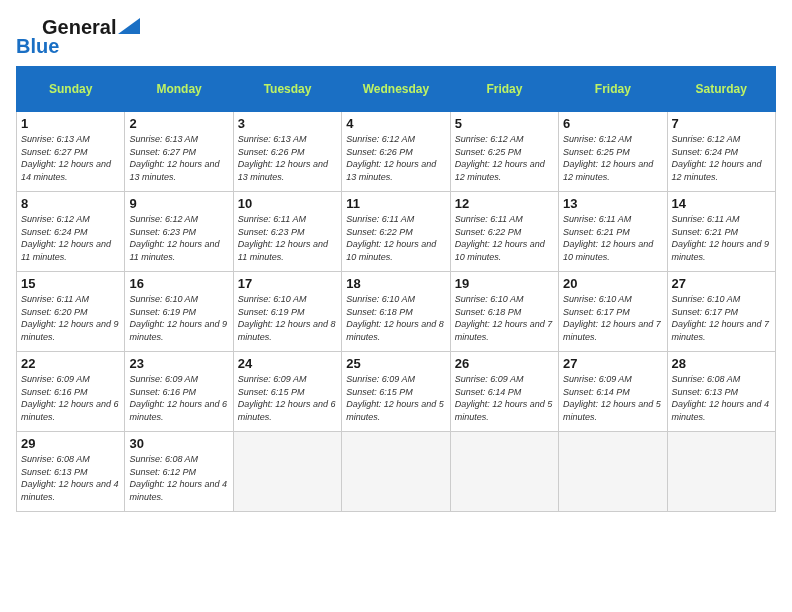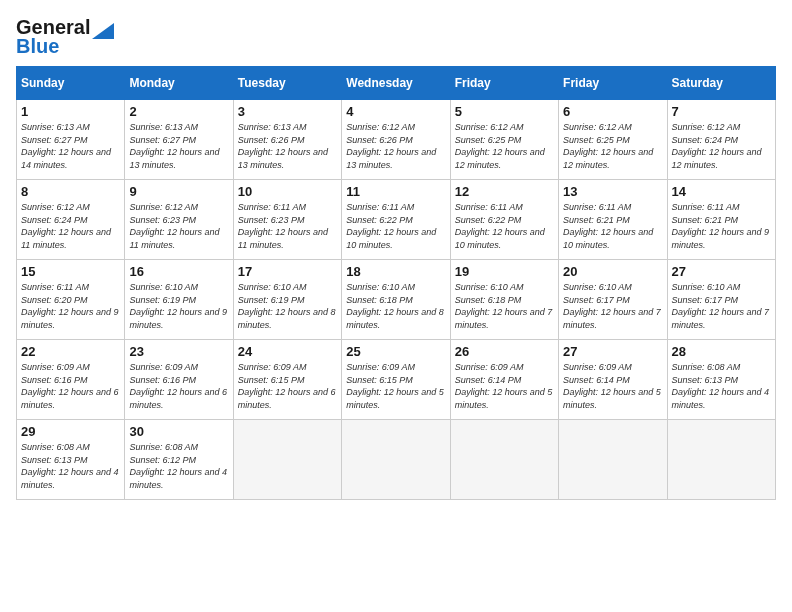--- a/index.html
+++ b/index.html
@@ -40,25 +40,25 @@
       font-size: 14px;
       color: #444;
     }
     .calendar {
       width: 100%;
       border-collapse: collapse;
       table-layout: fixed;
     }
     .calendar thead tr th {
       background: #1a6fc4;
-      color: #ffffff;
+      color: #bef264;
       font-size: 12px;
       font-weight: bold;
-      padding: 9px 4px;
-      text-align: left;
+      padding: 15px 4px;
+      text-align: center;
       border: 1px solid #1a6fc4;
     }
     .calendar tbody tr td {
       vertical-align: top;
       border: 1px solid #ccc;
       padding: 4px 4px 4px 4px;
       font-size: 9.5px;
       color: #333;
       height: 80px;
     }
@@ -78,21 +78,21 @@
       line-height: 1.4;
       font-style: italic;
     }
   </style>
 </head>
 <body>
 
 <div class="page">
   <div class="header">
     <div class="logo">
-      <div style="display:flex;align-items:flex-end;">
+      <div style="display:flex;align-items:center;margin-left:26px;">
         <span style="font-size:20px;font-weight:bold;color:#1a1a1a;">General</span>
         <svg width="22" height="16" viewBox="0 0 22 16" style="margin-left:2px;margin-top:-4px;">
           <polygon points="0,16 22,0 22,16" fill="#1a6fc4"></polygon>
         </svg>
       </div>
       <span style="font-size:20px;font-weight:bold;color:#1a6fc4;margin-top:-4px;">Blue</span>
     </div>
     <div class="title-block">
     </div>
   </div>

